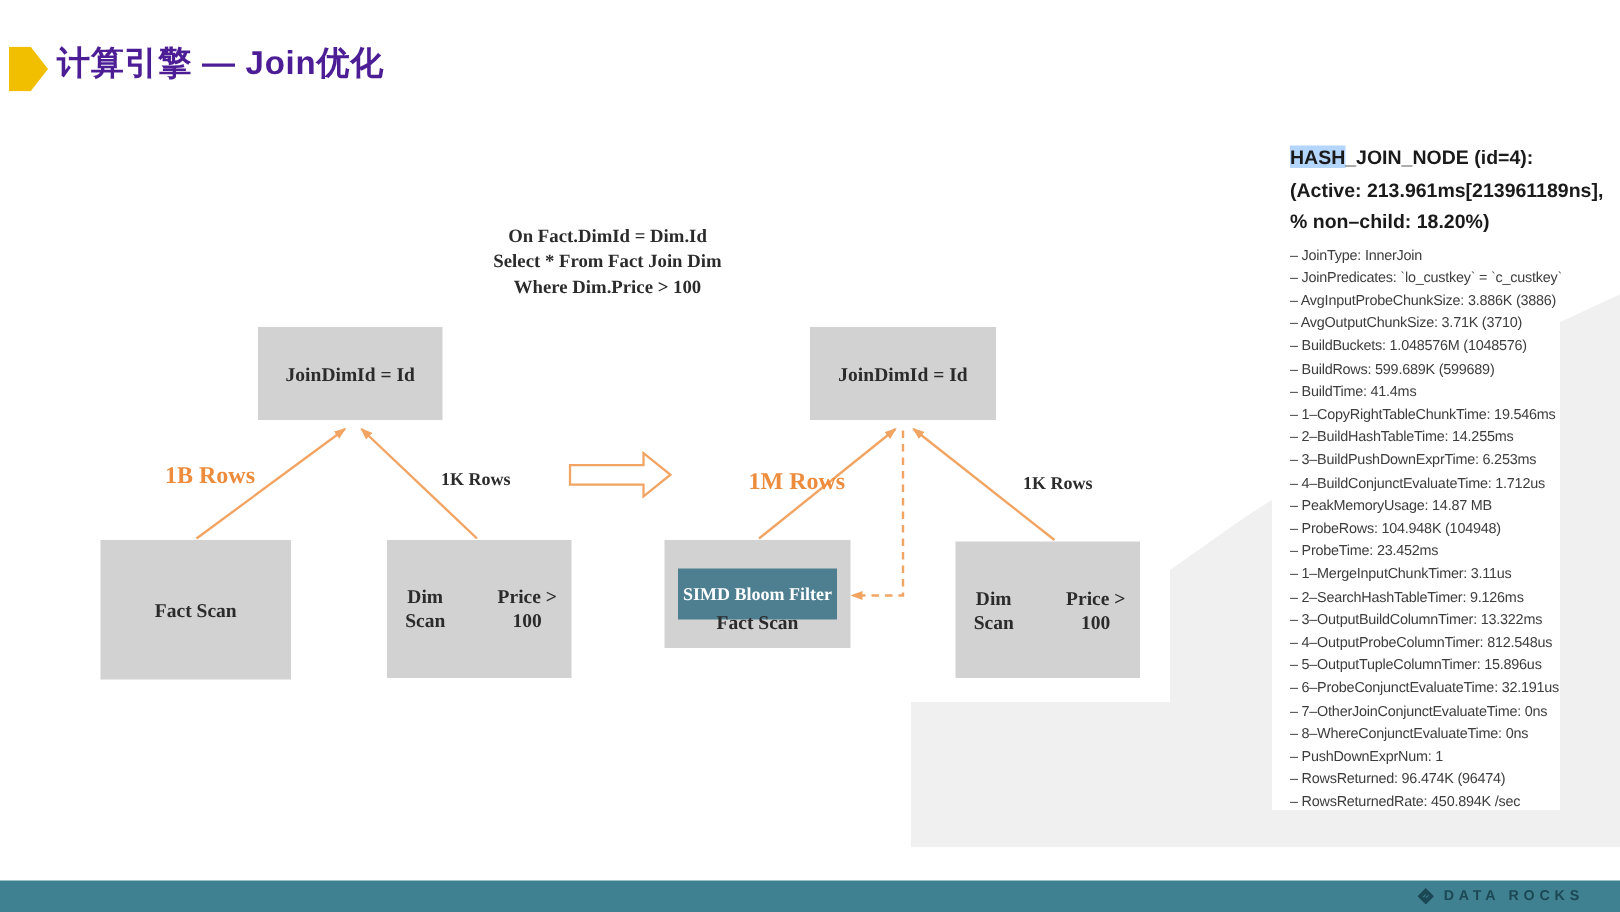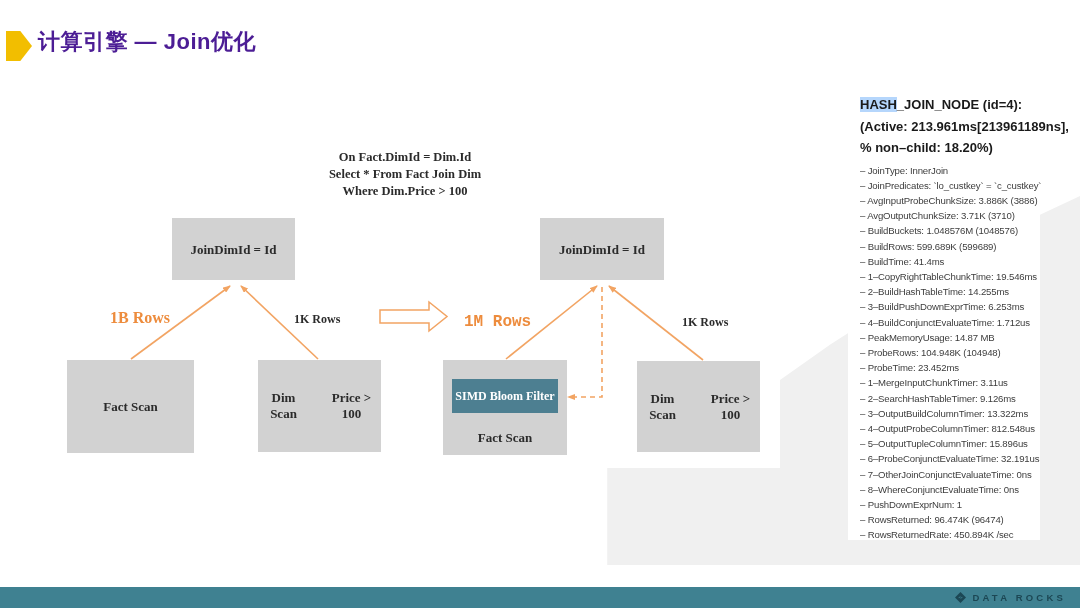--- a/index.html
+++ b/index.html
@@ -67,21 +67,21 @@
   .hl{background:#B5D6FC;}
   .profile-items{margin-left:12px;}
   .pitem{
     font-size:9.6px;line-height:15.2px;color:#3d3d3d;white-space:nowrap;
     letter-spacing:-0.15px;
   }
   
   .footer-bar{
     position:absolute;left:0;bottom:0;width:100%;height:21px;background:#3F8191;
     display:flex;align-items:center;justify-content:flex-end;gap:6px;
-    padding-right:14px;box-sizing:border-box;
+    padding-right:24px;box-sizing:border-box;
   }
   .brand-text{
     font-size:9.5px;font-weight:700;letter-spacing:3.2px;color:#1C4754;
   }
 </style>
 </head>
 <body>
 
 <div class="slide">
 
@@ -122,23 +122,23 @@
   </div>
   <div class="gbox dim-box" style="left:258px;top:360px;width:123px;height:92px;">
     <div>Dim Scan</div>
     <div>Price &gt; 100</div>
   </div>
 
   <div class="gbox join-box" style="left:540px;top:218px;width:124px;height:62px;">
     <div>Join</div>
     <div>DimId = Id</div>
   </div>
-  <div class="edge-label orange" style="left:464px;top:313px;font-family:Liberation Mono, monospace;">1M Rows</div>
+  <div class="edge-label orange" style="left:499px;top:313px;">1M Rows</div>
   <div class="edge-label black" style="left:682px;top:315px;">1K Rows</div>
-  <div class="gbox fact-box-after" style="left:443px;top:360px;width:124px;height:95px;">
+  <div class="gbox fact-box-after" style="left:443px;top:360px;width:124px;height:72px;">
     <div class="filter-box">SIMD Bloom Filter</div>
     <div class="fact-after-label">Fact Scan</div>
   </div>
   <div class="gbox dim-box" style="left:637px;top:361px;width:123px;height:91px;">
     <div>Dim Scan</div>
     <div>Price &gt; 100</div>
   </div>
 
   <div class="profile-card">
     <div class="profile-header">

